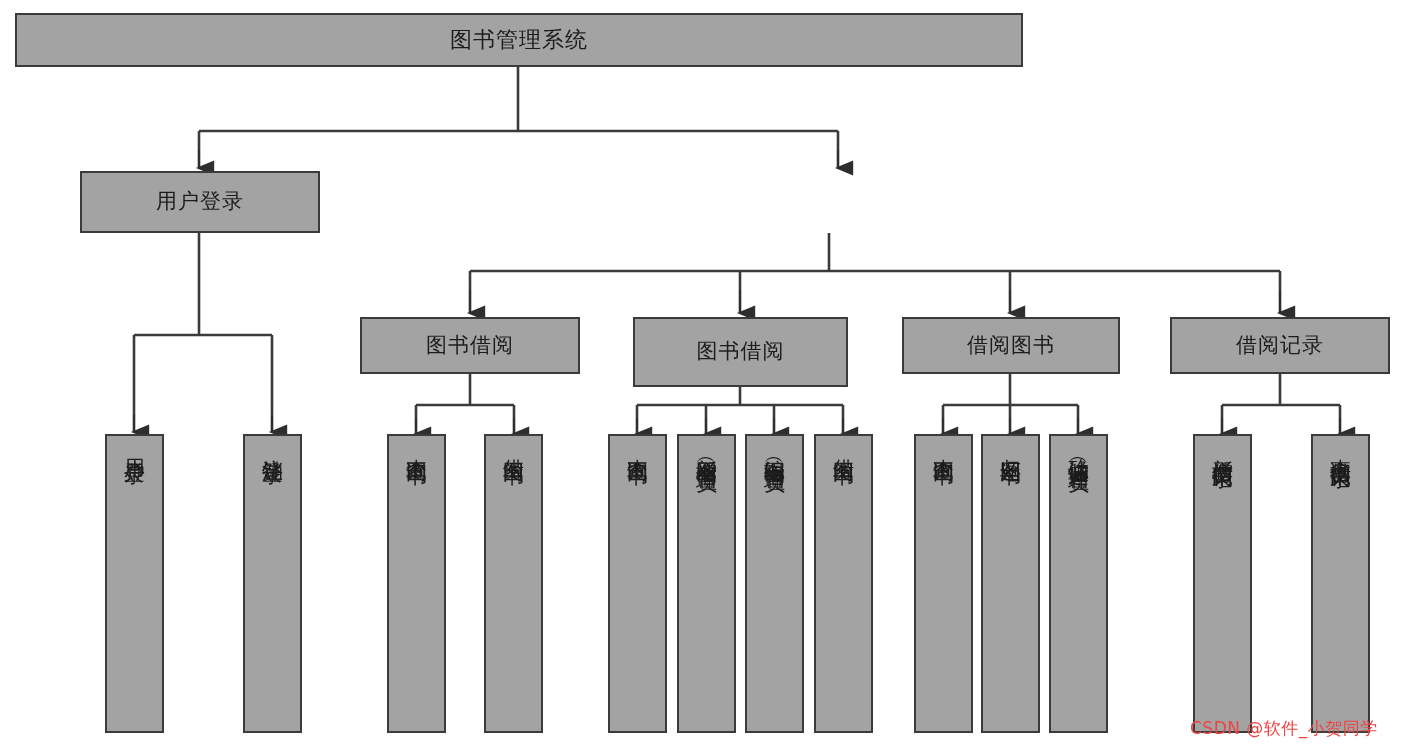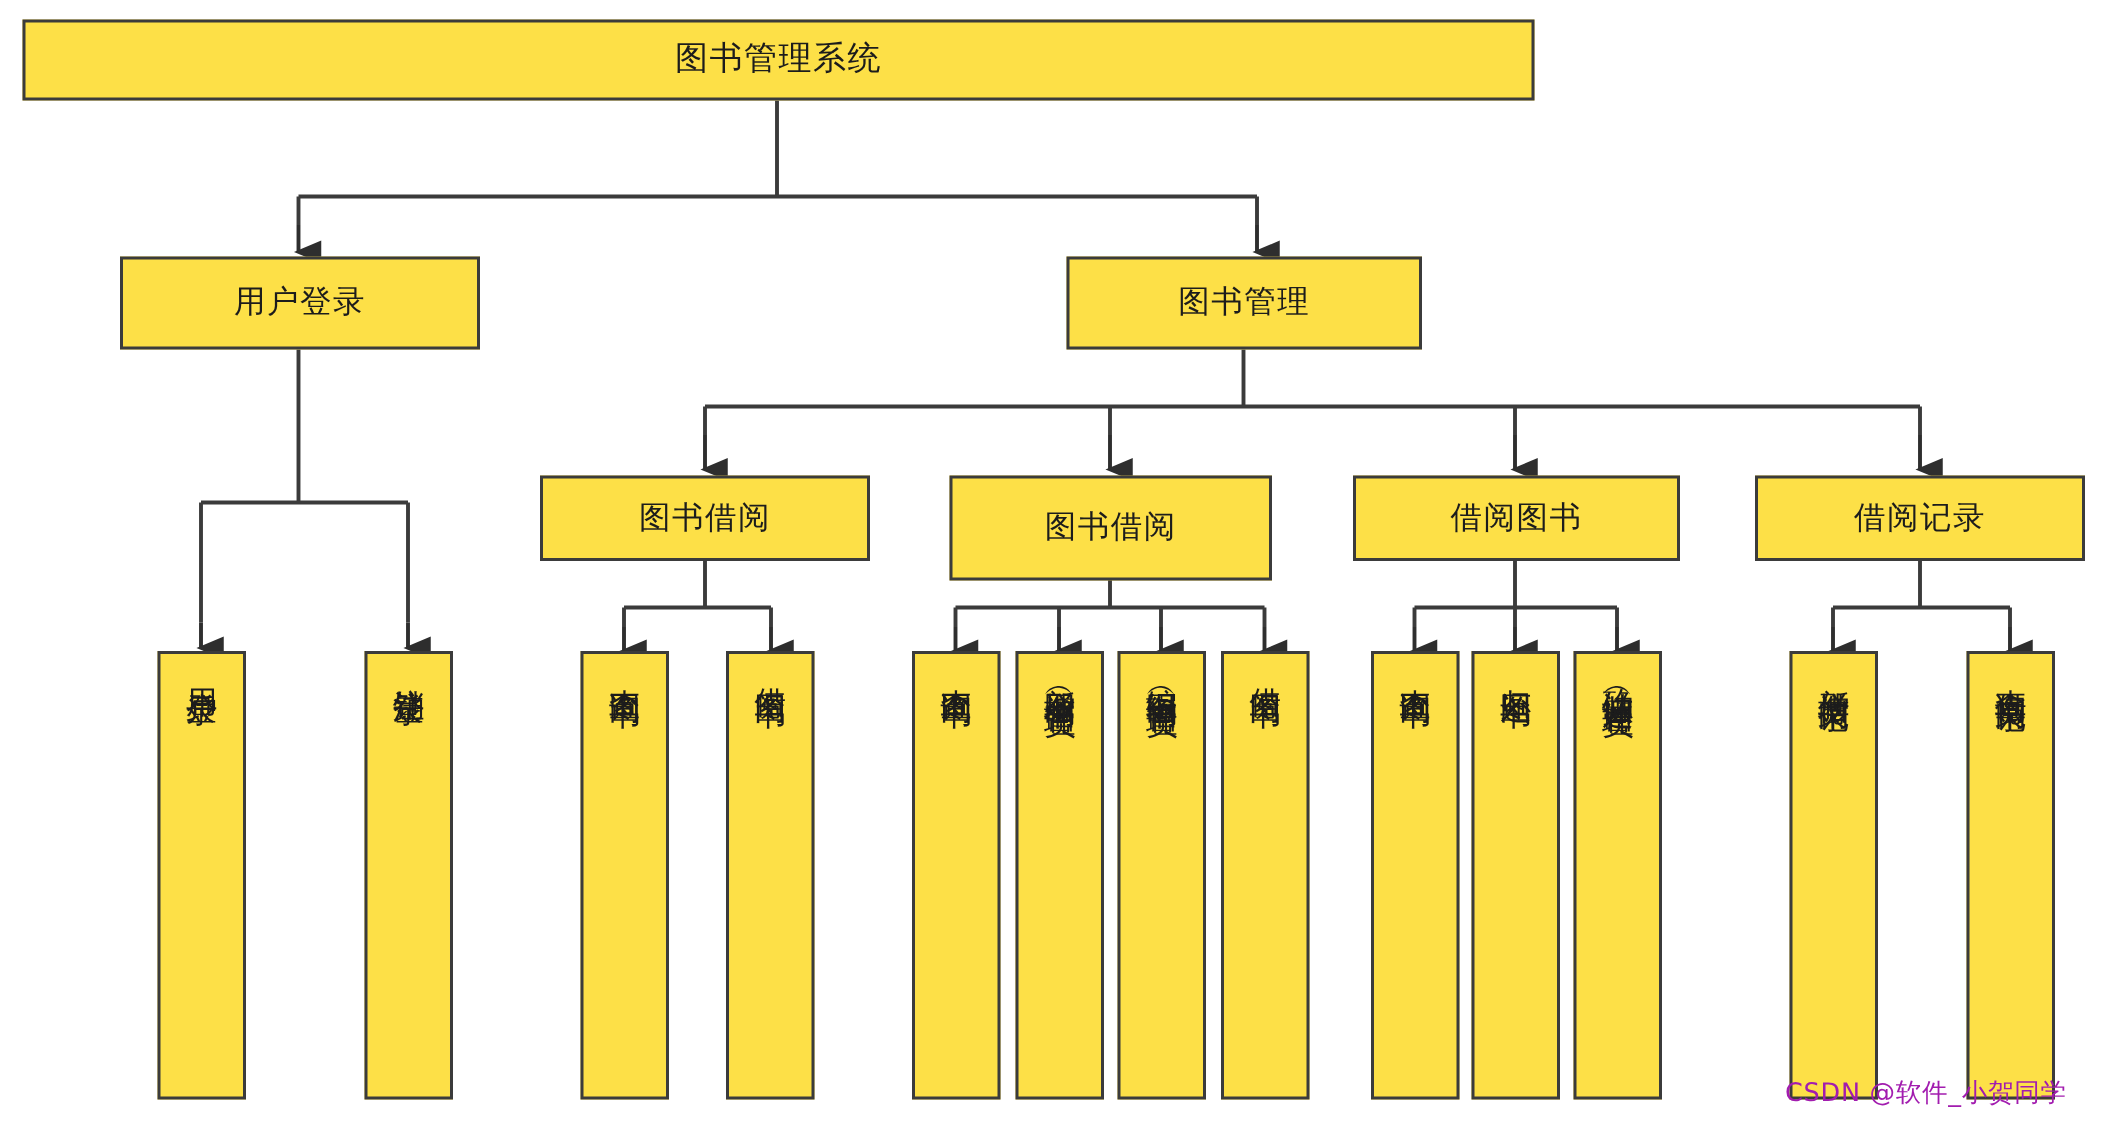--- a/index.html
+++ b/index.html
@@ -22,21 +22,21 @@
     left: 0;
     top: 0;
     width: 1405px;
     height: 747px;
     pointer-events: none;
   }
   .node {
     position: absolute;
     box-sizing: border-box;
     border: 2.5px solid #3b3b3b;
-    background: #fde047;
+    background: #a3a3a3;
     display: flex;
     align-items: center;
     justify-content: center;
     color: #1c1c1c;
   }
   .node.horiz {
     font-size: 21px;
     letter-spacing: 1px;
     line-height: 1.1;
   }
@@ -53,21 +53,21 @@
     text-orientation: upright;
     font-size: 21px;
     line-height: 1.34;
     letter-spacing: 2px;
     white-space: nowrap;
     display: block;
   }
   .watermark {
     position: absolute;
     font-size: 17px;
-    color: #a21caf;
+    color: #ef4444;
     white-space: nowrap;
     letter-spacing: 0.5px;
   }
 </style>
 </head>
 <body>
 
 <div id="canvas">
 
   <svg id="edges" viewBox="0 0 1405 747">
@@ -141,23 +141,20 @@
     </g>
   </svg>
 
   <div class="node horiz root" style="left:15px; top:13px; width:1008px; height:54px;">
     <span>图书管理系统</span>
   </div>
 
   <div class="node horiz" style="left:80px; top:171px; width:240px; height:62px;">
     <span>用户登录</span>
   </div>
-  <div class="node horiz" style="left:711px; top:171px; width:237px; height:62px;">
-    <span>图书管理</span>
-  </div>
 
   <div class="node horiz" style="left:360px; top:317px; width:220px; height:57px;">
     <span>图书借阅</span>
   </div>
   <div class="node horiz" style="left:633px; top:317px; width:215px; height:70px;">
     <span>图书借阅</span>
   </div>
   <div class="node horiz" style="left:902px; top:317px; width:218px; height:57px;">
     <span>借阅图书</span>
   </div>

